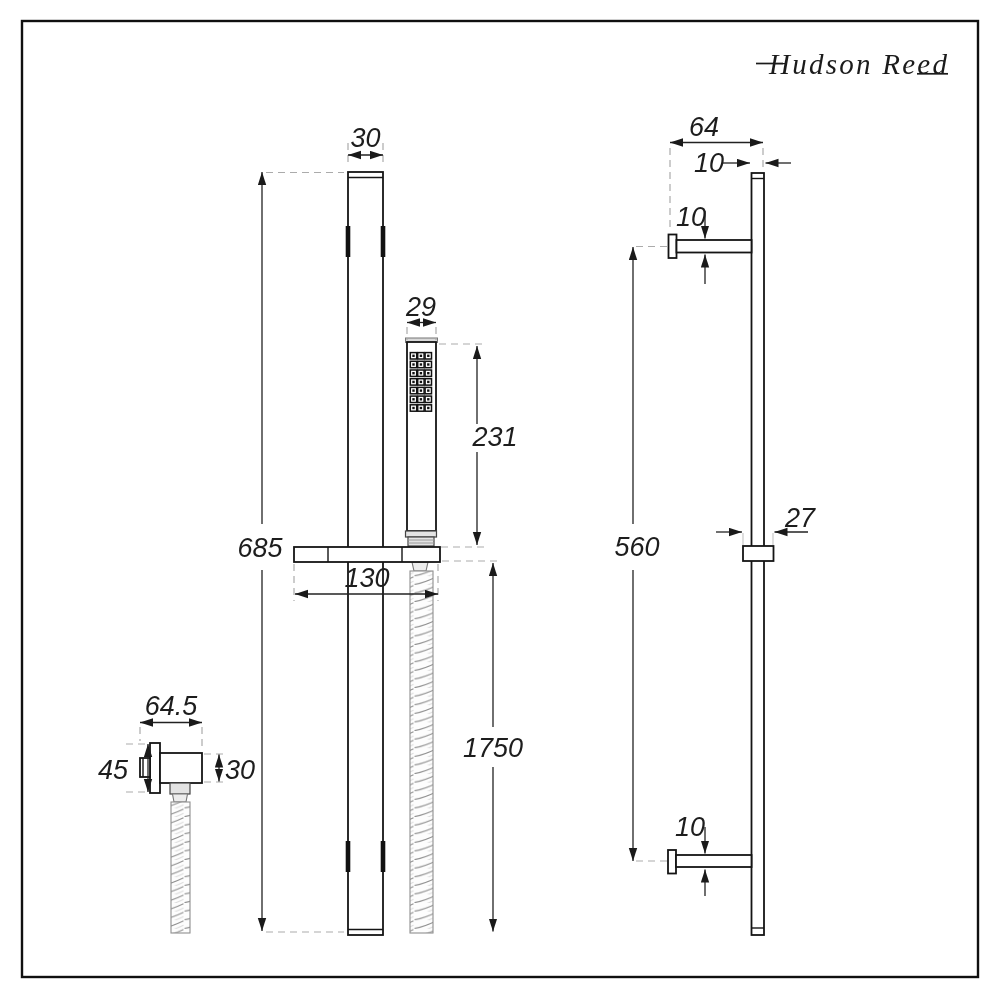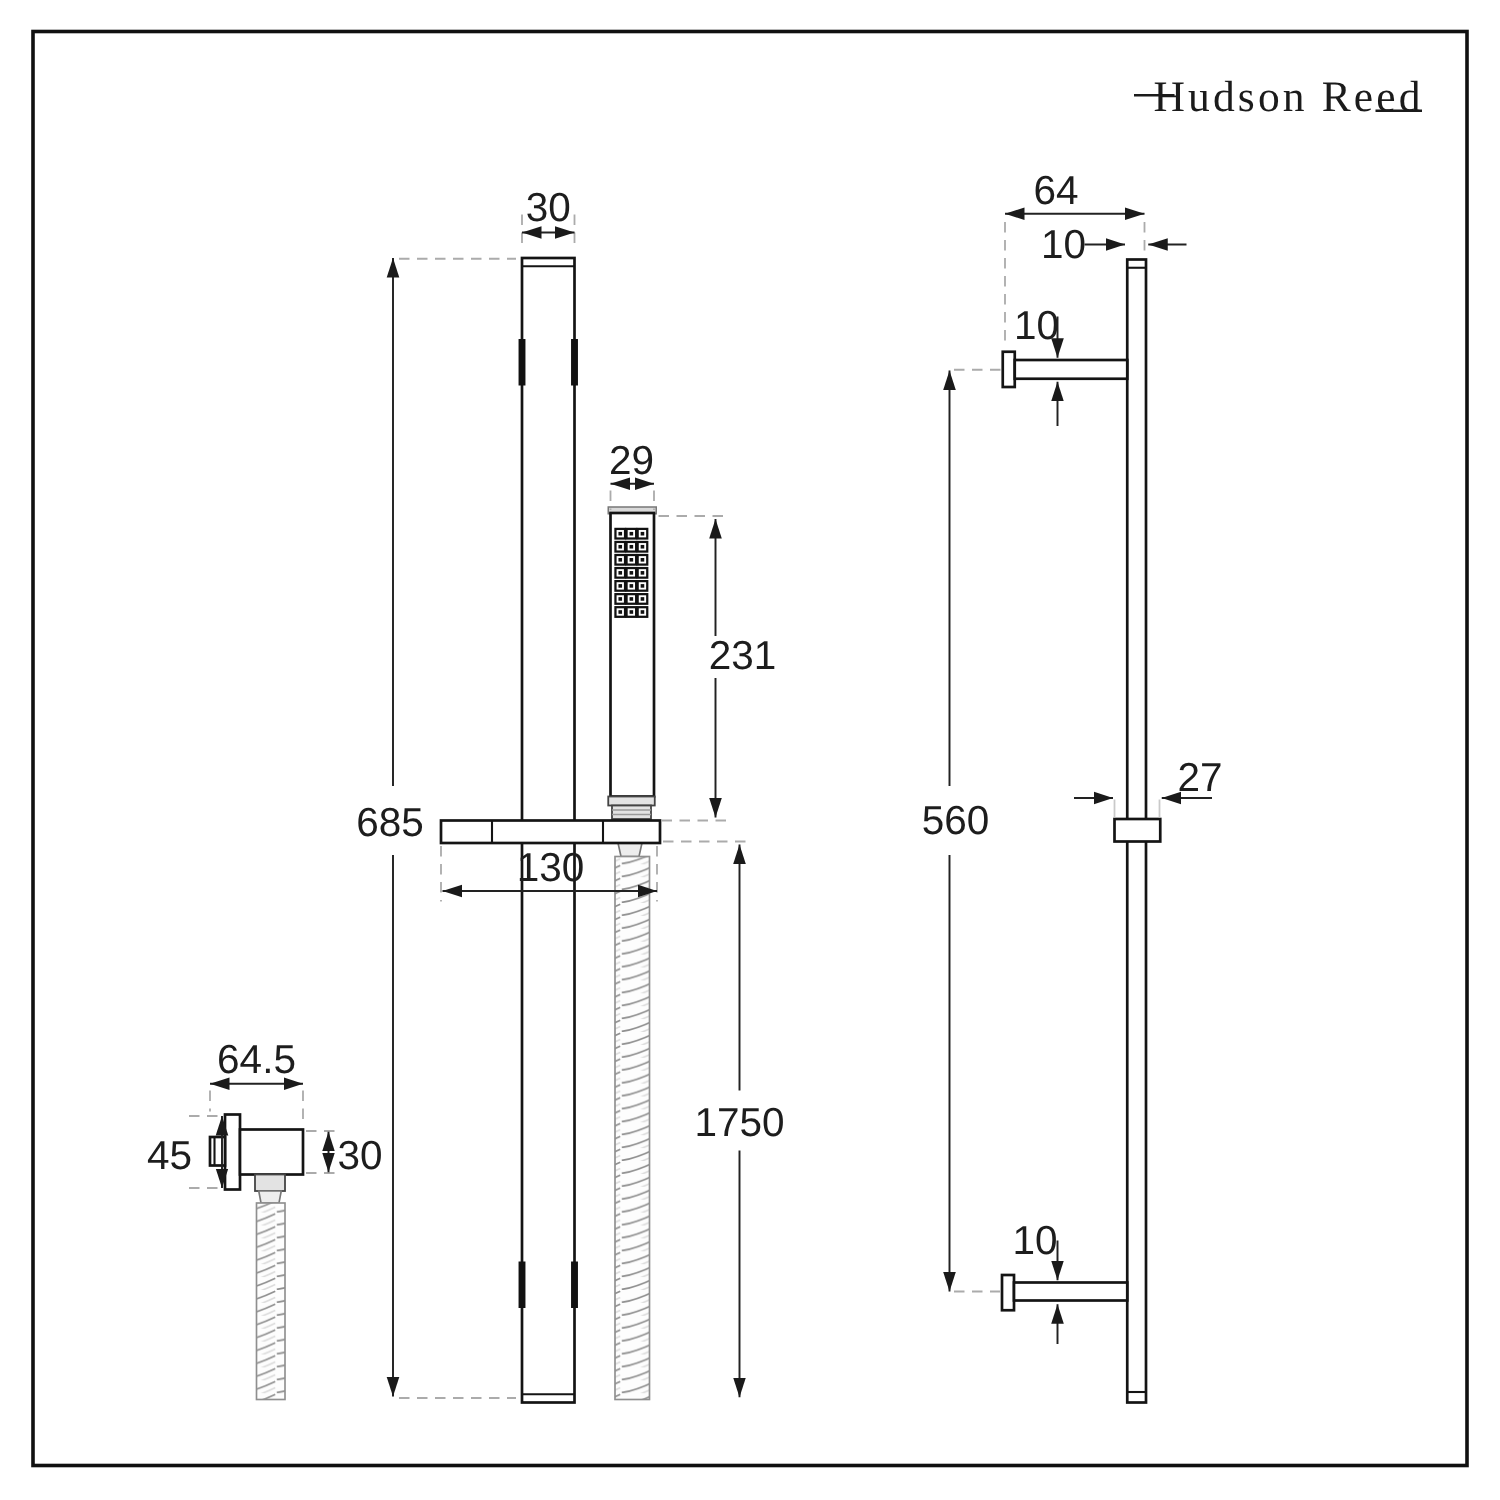--- a/index.html
+++ b/index.html
@@ -1,16 +1,16 @@
 <!DOCTYPE html>
 <html><head>
 <meta charset="utf-8">
 <style>
   html,body{margin:0;padding:0;background:#ffffff;}
-  .canvas{position:relative;width:1000px;height:1000px;background:#ffffff;overflow:hidden;}
+  .canvas{position:relative;width:1000px;height:1000px;background:#ffffff;overflow:hidden;font-style:italic;}
   svg{display:block;}
   .part{fill:#ffffff;stroke:#141414;stroke-width:1.8;}
   .partline{stroke:#141414;stroke-width:1.4;fill:none;}
   .mark{fill:#111111;stroke:none;}
   .dim{stroke:#222222;stroke-width:1.3;fill:none;}
   .ext{stroke:#ababab;stroke-width:1.2;stroke-dasharray:7 5;fill:none;}
   .ext2{stroke:#c9c9c9;stroke-width:1.2;fill:none;}
   .lbl{font-family:"Liberation Sans","DejaVu Sans",sans-serif;font-size:27px;fill:#1d1d1d;text-anchor:middle;}
   .brandtxt{font-family:"Liberation Serif","DejaVu Serif",serif;font-size:29px;fill:#1b1b1b;}
   .gray{fill:#e3e3e3;stroke:#444444;stroke-width:1.2;}

